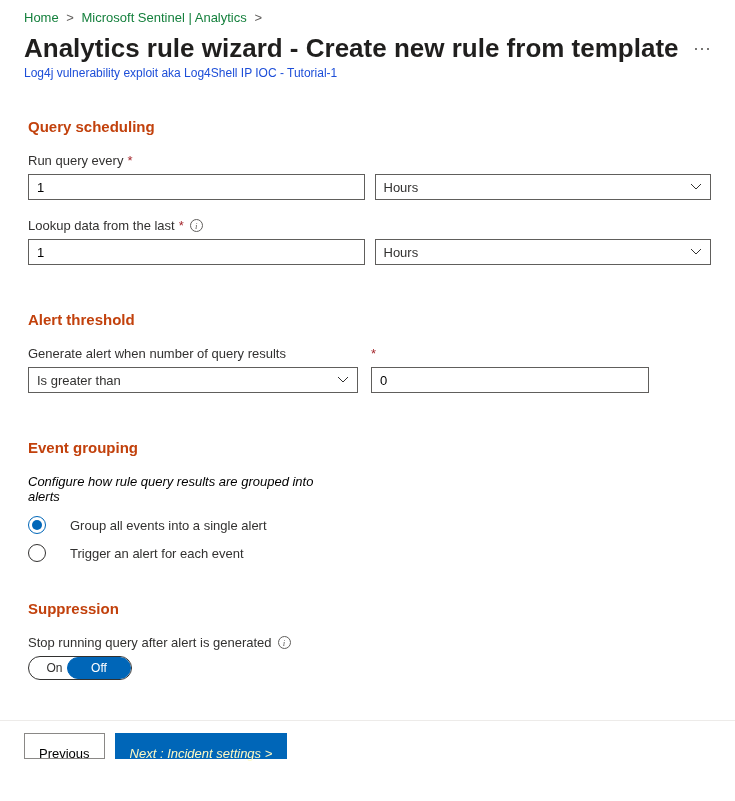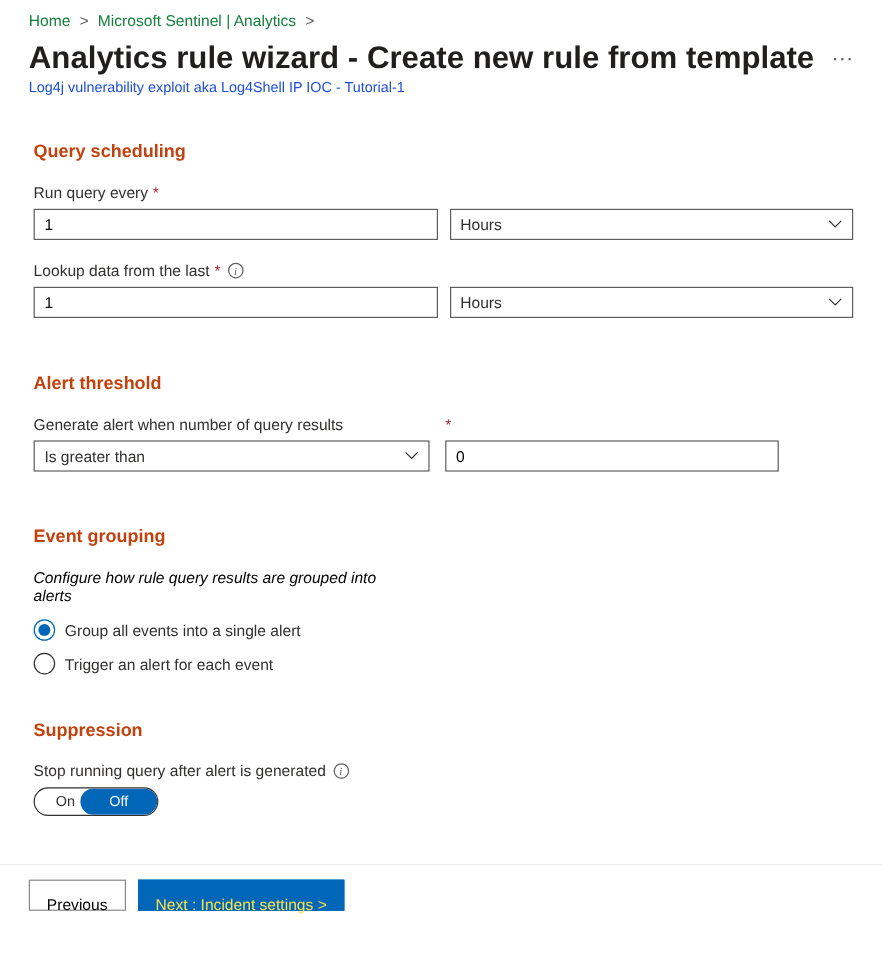--- a/index.html
+++ b/index.html
@@ -85,21 +85,21 @@
   }
   .chevron {
     width: 12px; height: 12px;
   }
   .section-gap { height: 28px; }
   .row-pair-half .left { flex: 0 0 330px; }
   .row-pair-half .right { flex: 0 0 278px; }
   .radio-row {
     display: flex;
     align-items: center;
-    gap: 8px;
+    gap: 24px;
     margin-bottom: 10px;
     cursor: pointer;
   }
   .radio {
     width: 18px; height: 18px;
     border: 1px solid #323130;
     border-radius: 50%;
     display: flex;
     align-items: center;
     justify-content: center;
@@ -160,21 +160,22 @@
     height: 24px;
     padding: 12px 14px;
     font-size: 13px;
     border: 1px solid #8a8886;
     background: #fff;
     cursor: pointer;
   }
   .btn-primary {
     background: #0066b8;
     border-color: #0066b8;
-    color: #fde047;
+    color: #fef9c3;
+    font-style: italic;
   }
 </style>
 </head>
 <body>
 
 <div class="breadcrumb">
   <a href="#">Home</a>
   <span class="sep">&gt;</span>
   <a href="#">Microsoft Sentinel | Analytics</a>
   <span class="sep">&gt;</span>

